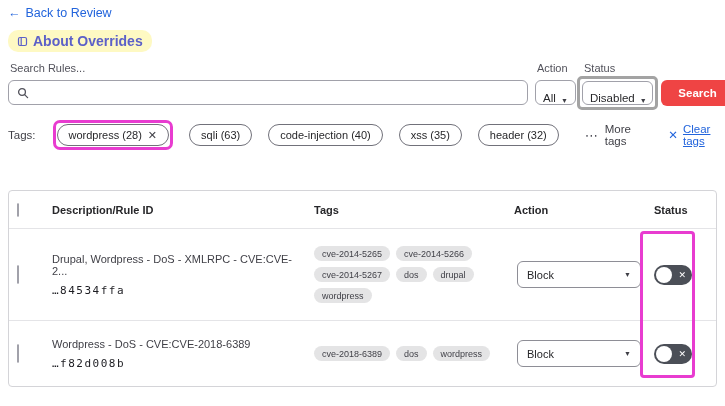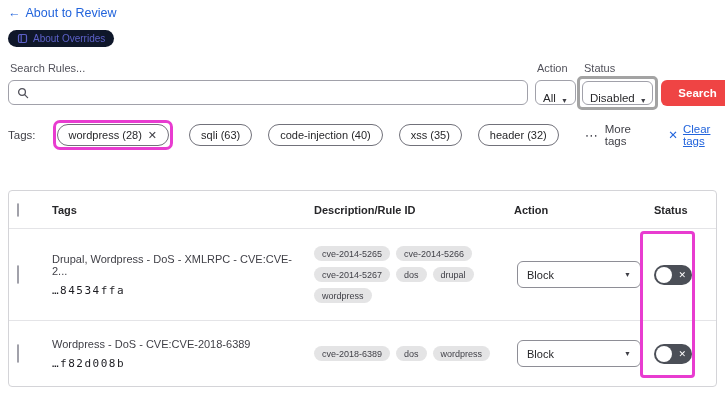--- a/index.html
+++ b/index.html
@@ -4,22 +4,22 @@
 <style>
   * { margin:0; padding:0; box-sizing:border-box; }
   html,body { width:725px; height:406px; background:#ffffff; overflow:hidden; }
   body { position:relative; font-family:"Liberation Sans","DejaVu Sans",sans-serif; color:#27272a; }
 
   
   .back-link { position:absolute; left:8px; top:6px; font-size:12.5px; font-weight:500;
     color:#2264dc; text-decoration:none; display:flex; align-items:center; gap:5px; cursor:pointer; }
   .heading-row { position:absolute; left:8px; top:30px; display:flex; align-items:center; gap:14px; }
   .page-title { font-size:15px; font-weight:700; color:#1c1c21; letter-spacing:.1px; }
-  .about-badge { display:inline-flex; align-items:center; gap:5px; background:#0f172a; color:#5c60c8;
-    border-radius:10px; padding:3px 9px; font-size:10px; font-weight:400; cursor:pointer; }
+  .about-badge { display:inline-flex; align-items:center; gap:5px; background:#fef9c3; color:#5c60c8;
+    border-radius:10px; padding:3px 9px; font-size:14px; font-weight:700; cursor:pointer; }
 
   
   .field-label { position:absolute; font-size:11px; color:#52525b; }
   .search-box { position:absolute; left:8px; top:80px; width:520px; height:25px;
     border:1px solid #a1a1aa; border-radius:6px; display:flex; align-items:center;
     padding:0 8px; gap:6px; background:#fff; }
   .search-box input { border:none; outline:none; flex:1; font-size:11.5px; font-family:inherit; background:transparent; }
   .select-btn { position:absolute; height:25px; border:1px solid #a1a1aa; border-radius:6px;
     background:#fff; display:flex; align-items:flex-end; justify-content:space-between;
     padding:0 7px; font-size:11.5px; color:#27272a; cursor:pointer; gap:5px; }
@@ -81,21 +81,21 @@
   .status-col-highlight { position:absolute; left:640px; top:231px; width:55px; height:147px;
     border:3px solid #e83cd0; border-radius:4px; pointer-events:none; }
 
   .icon-svg { display:block; }
 </style>
 </head>
 <body>
 
 <a class="back-link">
   <span>←</span>
-  <span>About to Review</span>
+  <span>Back to Review</span>
 </a>
 
 <div class="heading-row">
   <div class="about-badge">
     <svg class="icon-svg" width="11" height="11" viewBox="0 0 11 11">
       <rect x="1.5" y="1.5" width="8" height="8" rx="1.5" fill="none" stroke="#5c60c8" stroke-width="1.2"></rect>
       <line x1="4.2" y1="1.5" x2="4.2" y2="9.5" stroke="#5c60c8" stroke-width="1.2"></line>
     </svg>
     <span>About Overrides</span>
   </div>
@@ -153,22 +153,22 @@
   </span>
   <span class="clear-tags">
     <span>✕</span>
     <span class="txt">Clear tags</span>
   </span>
 </div>
 
 <div class="rules-table">
   <div class="t-row t-head">
     <div class="c-check"><span class="checkbox"></span></div>
+    <div>Description/Rule ID</div>
     <div>Tags</div>
-    <div>Description/Rule ID</div>
     <div>Action</div>
     <div>Status</div>
   </div>
 
   <div class="t-row t-body row-1">
     <div class="c-check"><span class="checkbox"></span></div>
     <div class="c-desc">
       <div class="desc-line">Drupal, Wordpress - DoS - XMLRPC - CVE:CVE-2...</div>
       <div class="rule-id">…84534ffa</div>
     </div>

